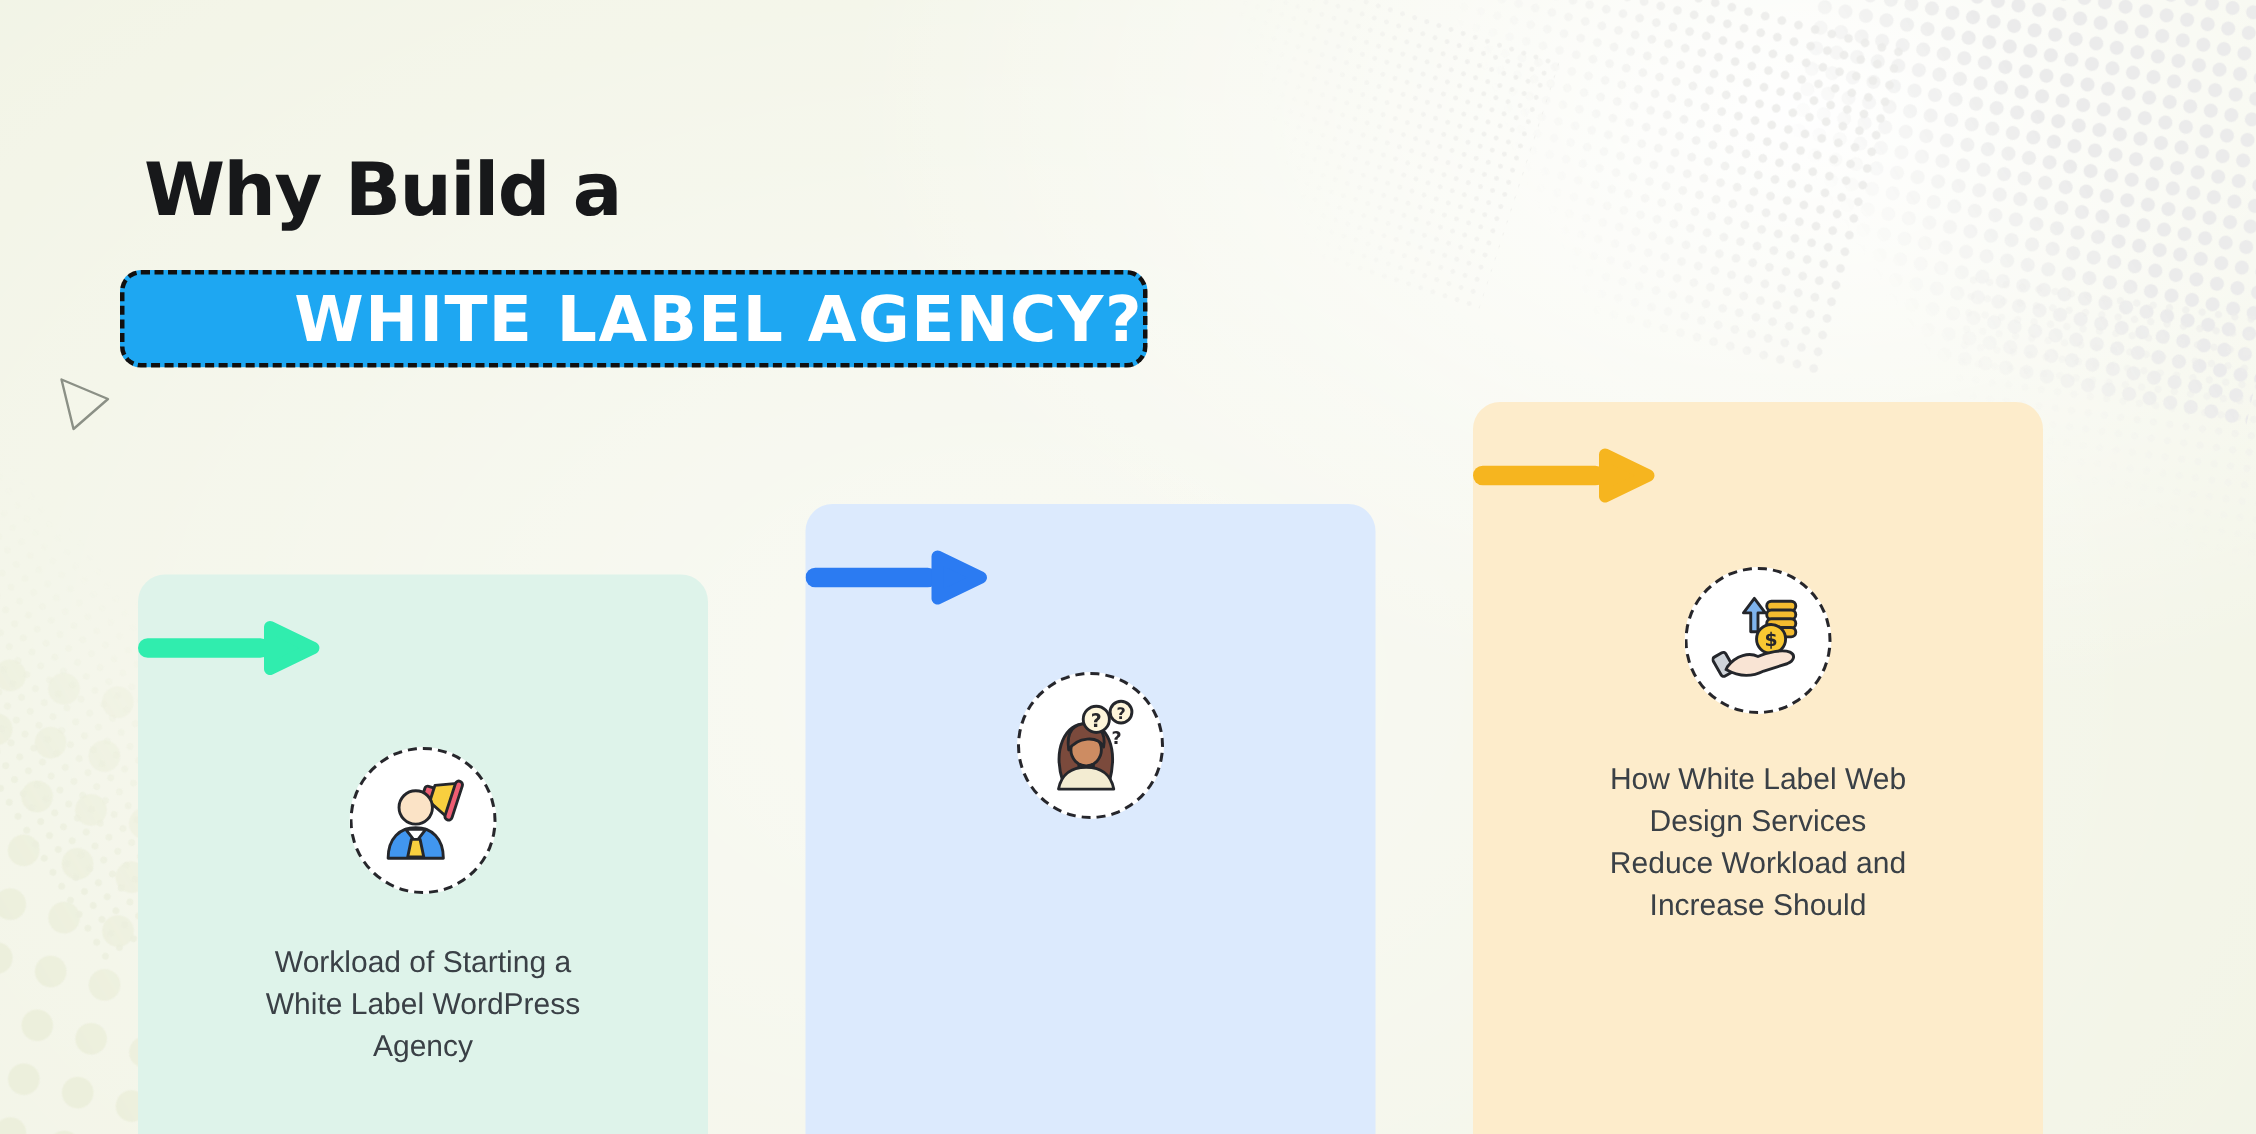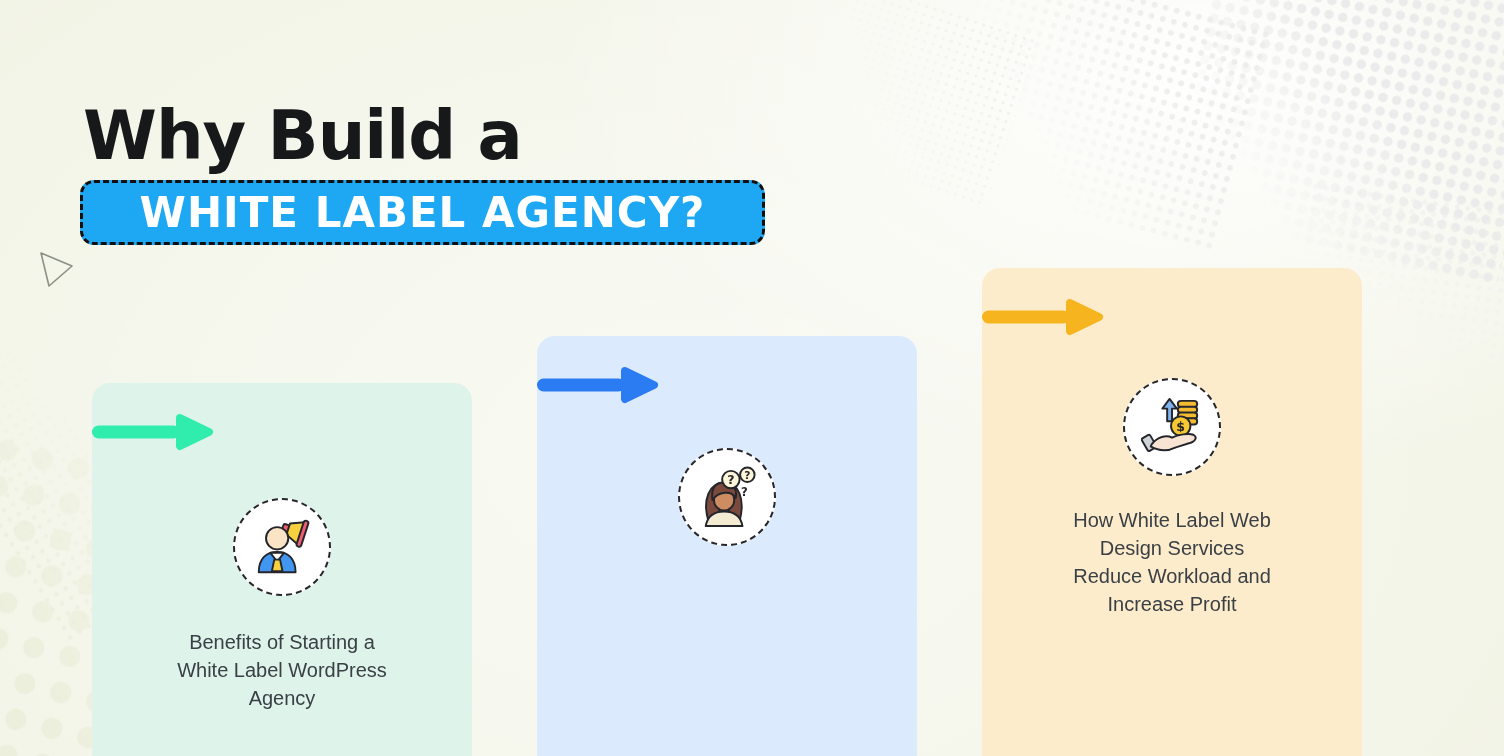--- a/index.html
+++ b/index.html
@@ -52,28 +52,28 @@
   .dots-bl-small {
     left:-35px; top:285px; width:170px; height:340px; opacity:.8;
     background-image:radial-gradient(circle, #ecefde 2px, rgba(0,0,0,0) 2.7px);
     background-size:11px 11px; transform:rotate(-32deg);
     -webkit-mask-image:linear-gradient(80deg,#000 15%,transparent 80%);
     mask-image:linear-gradient(80deg,#000 15%,transparent 80%);
   }
 
   
   .title {
-    position:absolute; left:83px; top:100px; margin:0;
+    position:absolute; left:96px; top:100px; margin:0;
     font-family:"DejaVu Sans", sans-serif; font-weight:800;
-    font-size:67px; line-height:1.1; color:#17181a; letter-spacing:-1px;
+    font-size:49px; line-height:1.1; color:#17181a; letter-spacing:-1px;
   }
   .highlight {
     position:absolute; left:80px; top:180px; width:685px; height:65px;
     box-sizing:border-box; border:3px dashed #101010; border-radius:14px;
-    background:#1ea7f2; display:flex; align-items:center; justify-content:center;
+    background:#1ea7f2; display:flex; align-items:center; justify-content:flex-end;
   }
   .highlight span {
     font-family:"DejaVu Sans", sans-serif; font-weight:bold;
     font-size:42px; color:#ffffff; letter-spacing:1px; white-space:nowrap;
   }
   .cursor { position:absolute; left:36px; top:247px; }
 
   
   .card {
     position:absolute; width:380px; height:540px;
@@ -140,21 +140,21 @@
             <path d="M38 10 L52 4 L52 28 L38 22 Z" fill="#f8cf3f"></path>
             <rect x="51" y="2" width="5" height="28" rx="2.5" fill="#ee5d72"></rect>
           </g>
           <path d="M8 58 C8 44 16 37 27 37 C38 37 46 44 46 58 Z" fill="#4196ef"></path>
           <path d="M20 38 L27 47 L34 38 Z" fill="#ffffff"></path>
           <path d="M24 45 L30 45 L32.5 57 L21.5 57 Z" fill="#f8cf3f"></path>
           <circle cx="27" cy="23" r="11.5" fill="#fbe3c6"></circle>
         </g>
       </svg>
     </div>
-    <p class="card-title">Benefits of Starting a
+    <p class="card-title">Workload of Starting a
 White Label WordPress
 Agency</p>
   </section>
 
   <section class="card card-2" style="background: rgb(220, 234, 253);">
     <svg class="arrow" viewBox="0 0 123 42" style="color: rgb(43, 123, 242);">
       <rect x="0" y="14.5" width="88" height="13" rx="6.5" fill="currentColor"></rect>
       <path d="M88 7 L117 21 L88 35 Z" fill="currentColor" stroke="currentColor" stroke-width="8" stroke-linejoin="round"></path>
     </svg>
     <div class="icon-circle">
@@ -191,16 +191,16 @@
           <circle cx="41" cy="31" r="10" fill="#f8c832"></circle>
           <rect x="3" y="41" width="10" height="15" rx="2" fill="#ced3d9" transform="rotate(-30 8 48)"></rect>
           <path d="M11 50 C17 42 26 40 32 43 C38 40 49 38 54 40 C58 42 57 46 52 48 L36 53 C26 58 17 56 10 52 Z" fill="#f9e4d4"></path>
         </g>
         <text x="41" y="36" font-size="13">$</text>
       </svg>
     </div>
     <p class="card-title">How White Label Web
 Design Services
 Reduce Workload and
-Increase Profit</p>
+Increase Should</p>
   </section>
 
 </div>
 
 </body></html>

